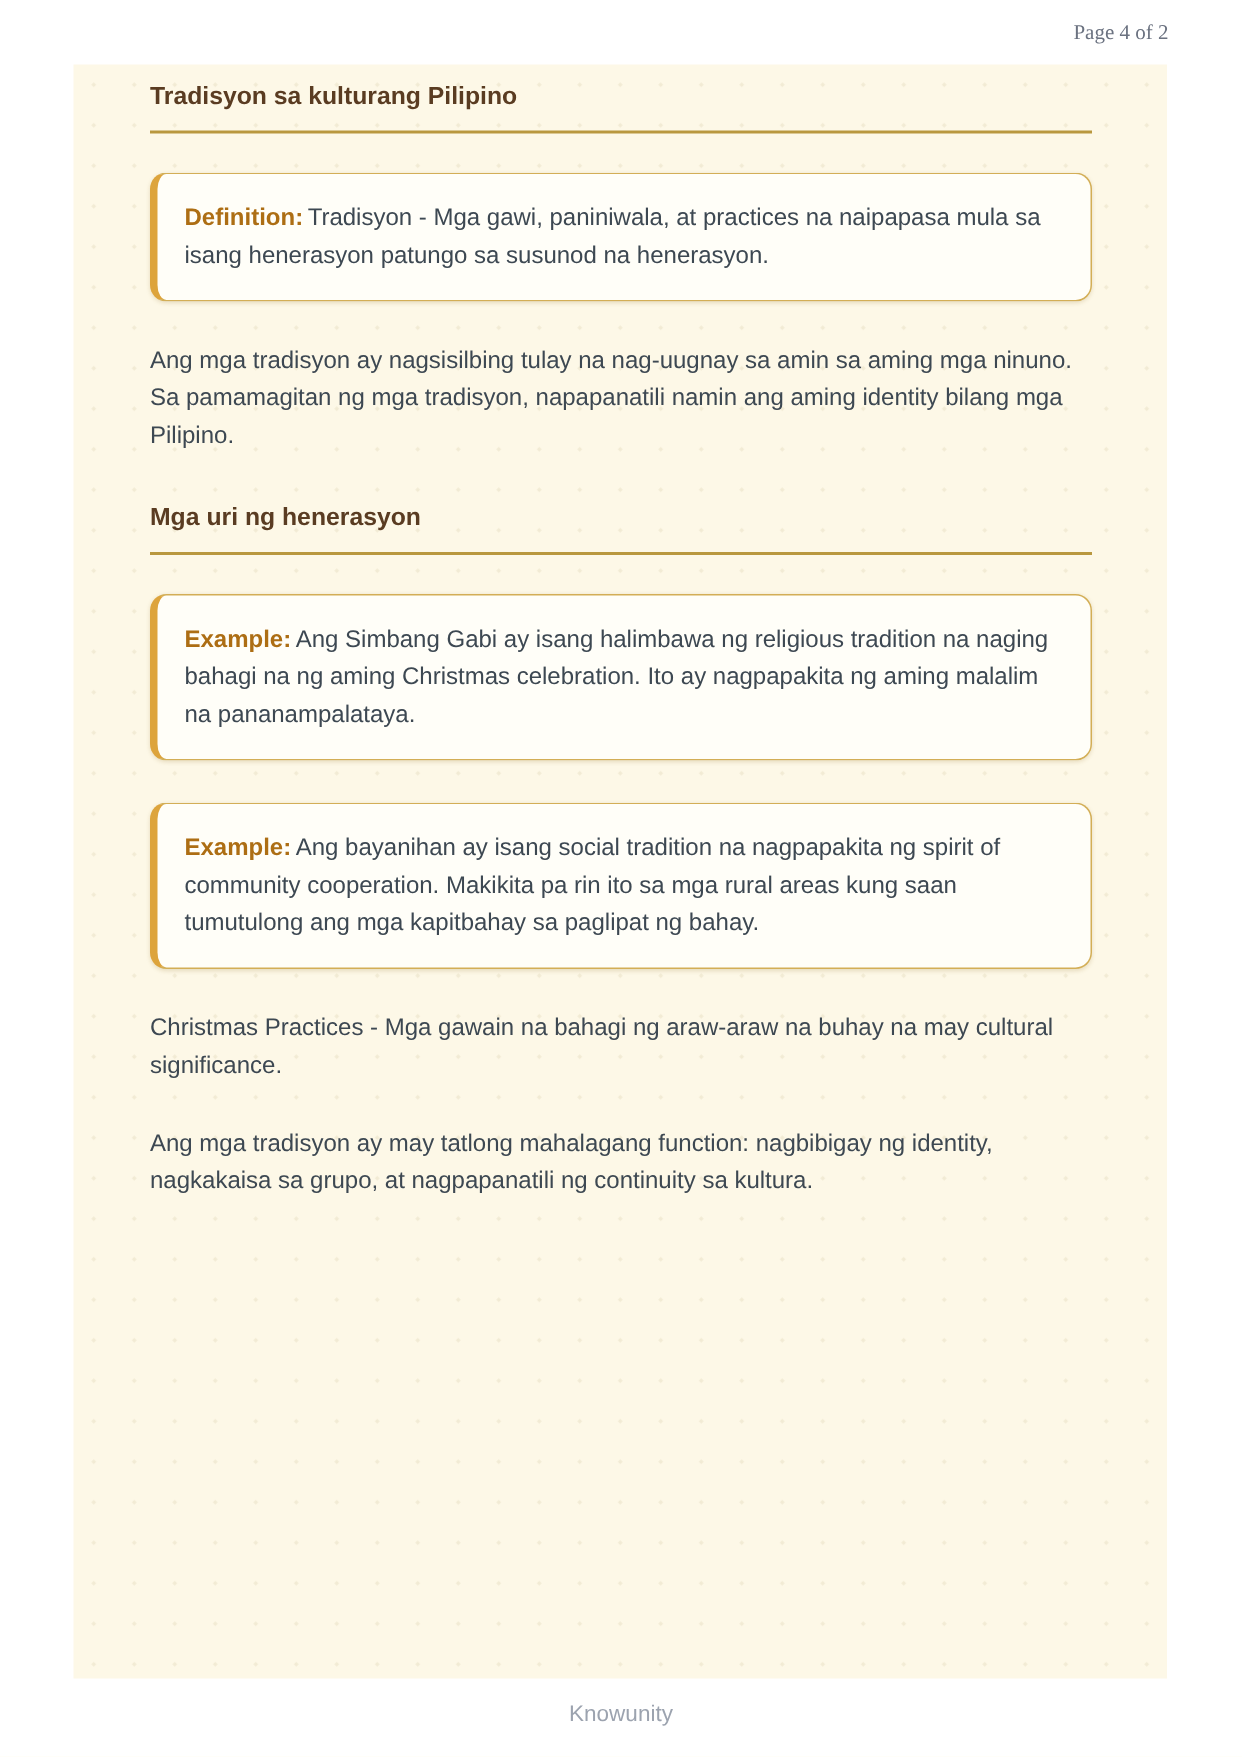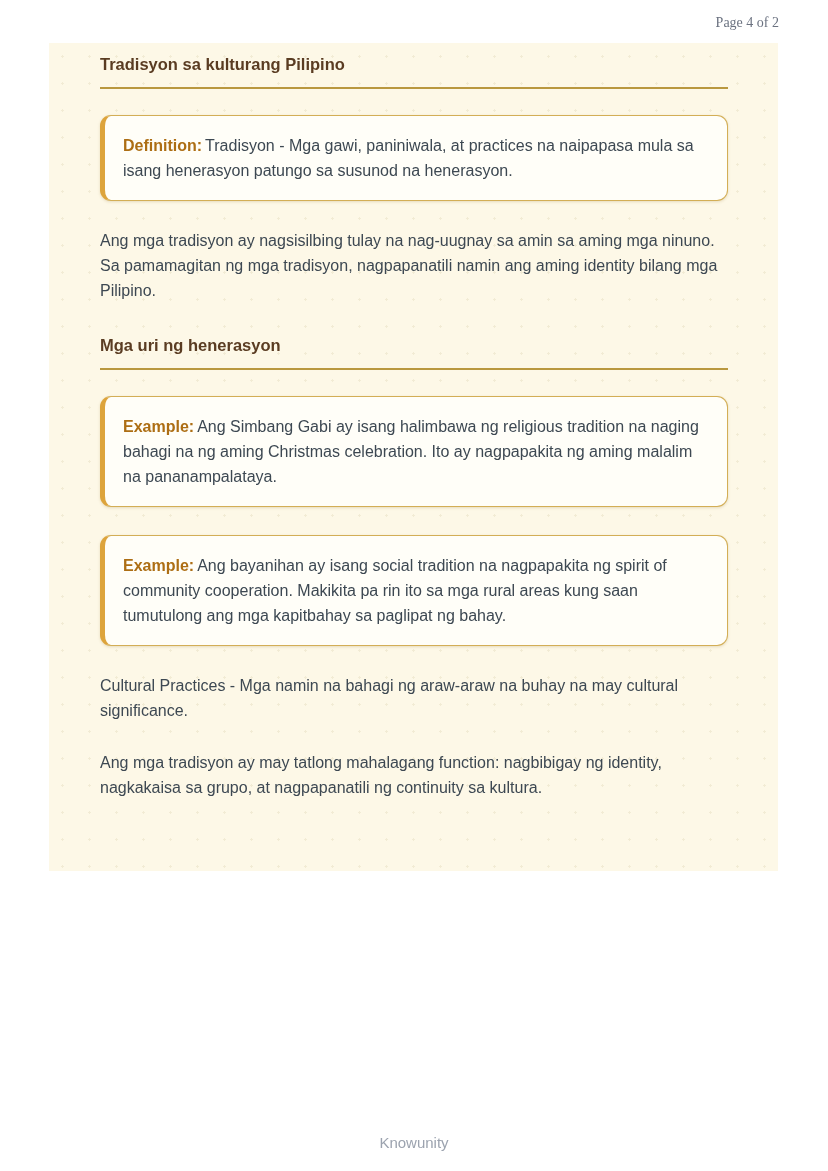--- a/index.html
+++ b/index.html
@@ -23,21 +23,21 @@
     right: 49px;
     font-family: "Liberation Serif", serif;
     font-size: 14px;
     color: #6b7280;
   }
   .sheet {
     position: absolute;
     left: 49px;
     top: 43px;
     width: 729px;
-    height: 828px;
+    height: 1076px;
     background-color: #fdf8e7;
     background-image: radial-gradient(circle, rgba(170,150,90,0.13) 1.3px, rgba(0,0,0,0) 1.4px);
     background-size: 27px 27px;
     padding: 10px 50px 0 51px;
   }
   .section-heading {
     font-size: 16.5px;
     font-weight: bold;
     color: #5a3c22;
     margin: 0;
@@ -89,35 +89,35 @@
   <div class="page-indicator">Page 4 of 2</div>
 
   <div class="sheet">
 
     <h2 class="section-heading">Tradisyon sa kulturang Pilipino</h2>
 
     <div class="callout">
       <p class="callout-text"><span class="box-label">Definition:</span><span>Tradisyon - Mga gawi, paniniwala, at practices na naipapasa mula sa isang henerasyon patungo sa susunod na henerasyon.</span></p>
     </div>
 
-    <p class="body-paragraph">Ang mga tradisyon ay nagsisilbing tulay na nag-uugnay sa amin sa aming mga ninuno. Sa pamamagitan ng mga tradisyon, nagpapanatili namin ang aming identity bilang mga Pilipino.</p>
+    <p class="body-paragraph">Ang mga tradisyon ay nagsisilbing tulay na nag-uugnay sa amin sa aming mga ninuno. Sa pamamagitan ng mga tradisyon, napapanatili namin ang aming identity bilang mga Pilipino.</p>
 
     <h2 class="section-heading second">Mga uri ng henerasyon</h2>
 
 
     <div class="callout">
       <p class="callout-text"><span class="box-label">Example:</span><span>Ang Simbang Gabi ay isang halimbawa ng religious tradition na naging bahagi na ng aming Christmas celebration. Ito ay nagpapakita ng aming malalim na pananampalataya.</span></p>
     </div>
 
 
     <div class="callout">
       <p class="callout-text"><span class="box-label">Example:</span><span>Ang bayanihan ay isang social tradition na nagpapakita ng spirit of community cooperation. Makikita pa rin ito sa mga rural areas kung saan tumutulong ang mga kapitbahay sa paglipat ng bahay.</span></p>
     </div>
 
-    <p class="body-paragraph">Cultural Practices - Mga namin na bahagi ng araw-araw na buhay na may cultural significance.</p>
+    <p class="body-paragraph">Christmas Practices - Mga gawain na bahagi ng araw-araw na buhay na may cultural significance.</p>
 
 
     <p class="body-paragraph">Ang mga tradisyon ay may tatlong mahalagang function: nagbibigay ng identity, nagkakaisa sa grupo, at nagpapanatili ng continuity sa kultura.</p>
 
   </div>
 
   <div class="site-footer">Knowunity</div>
 
 </div>
 

